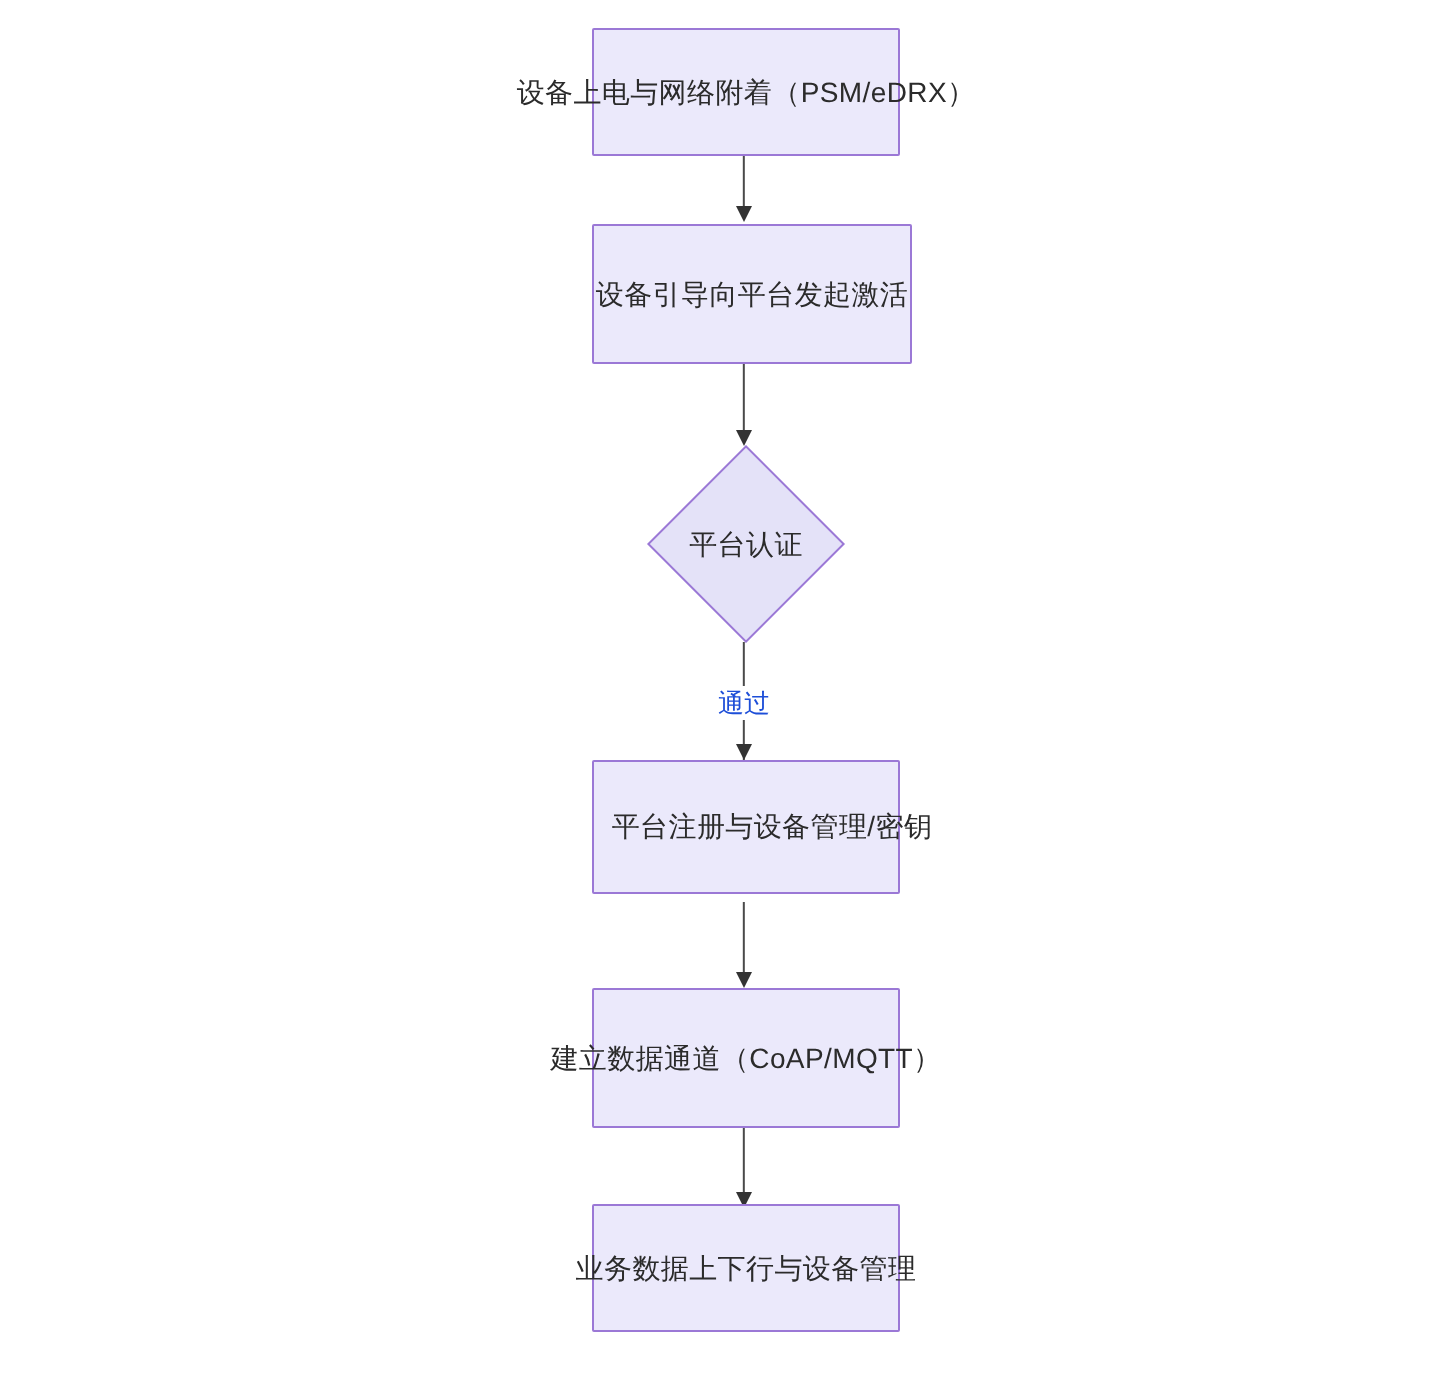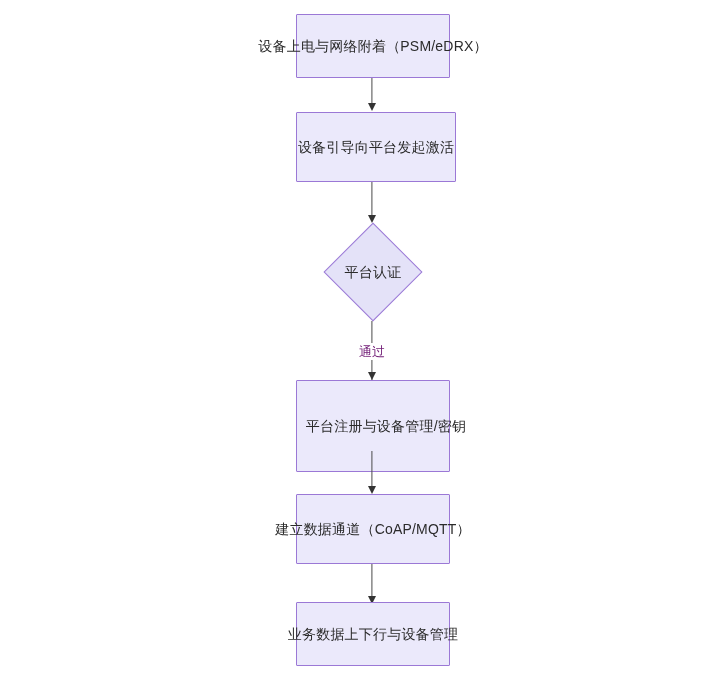--- a/index.html
+++ b/index.html
@@ -86,21 +86,21 @@
     width: 0;
     height: 0;
     border-left: 4.5px solid transparent;
     border-right: 4.5px solid transparent;
     border-top: 8px solid #333333;
   }
   .edge-label {
     position: absolute;
     transform: translateX(-50%);
     background: #ffffff;
-    color: #701a75;
+    color: #1d4ed8;
     font-size: 13px;
     line-height: 17px;
     padding: 0 2px;
     white-space: nowrap;
     z-index: 3;
   }
 </style>
 </head>
 <body>
 
@@ -124,21 +124,21 @@
 
   <div class="node-decision-wrap" style="left:323px; top:223px; width:100px; height:98px;">
     <div class="node-decision-shape"></div>
     <div class="node-text node-decision-label">平台认证</div>
   </div>
 
   <div class="edge" style="top:321px; height:59px;"></div>
   <div class="edge-label" style="left:372px; top:343px;">通过</div>
   <div class="arrowhead" style="top:372px;"></div>
 
-  <div class="node node-process" style="left:296px; top:380px; width:154px; height:92px;padding-left:26px;">
+  <div class="node node-process" style="left:296px; top:380px; width:154px; height:67px;padding-left:26px;">
     <div class="node-text">平台注册</div>
     <div class="node-text">与设备管理/密钥</div>
   </div>
 
   <div class="edge" style="top:451px; height:36px;"></div>
   <div class="arrowhead" style="top:486px;"></div>
 
   <div class="node node-process" style="left:296px; top:494px; width:154px; height:70px;">
     <div class="node-text">建立数据通道</div>
     <div class="node-text">（CoAP/MQTT）</div>

